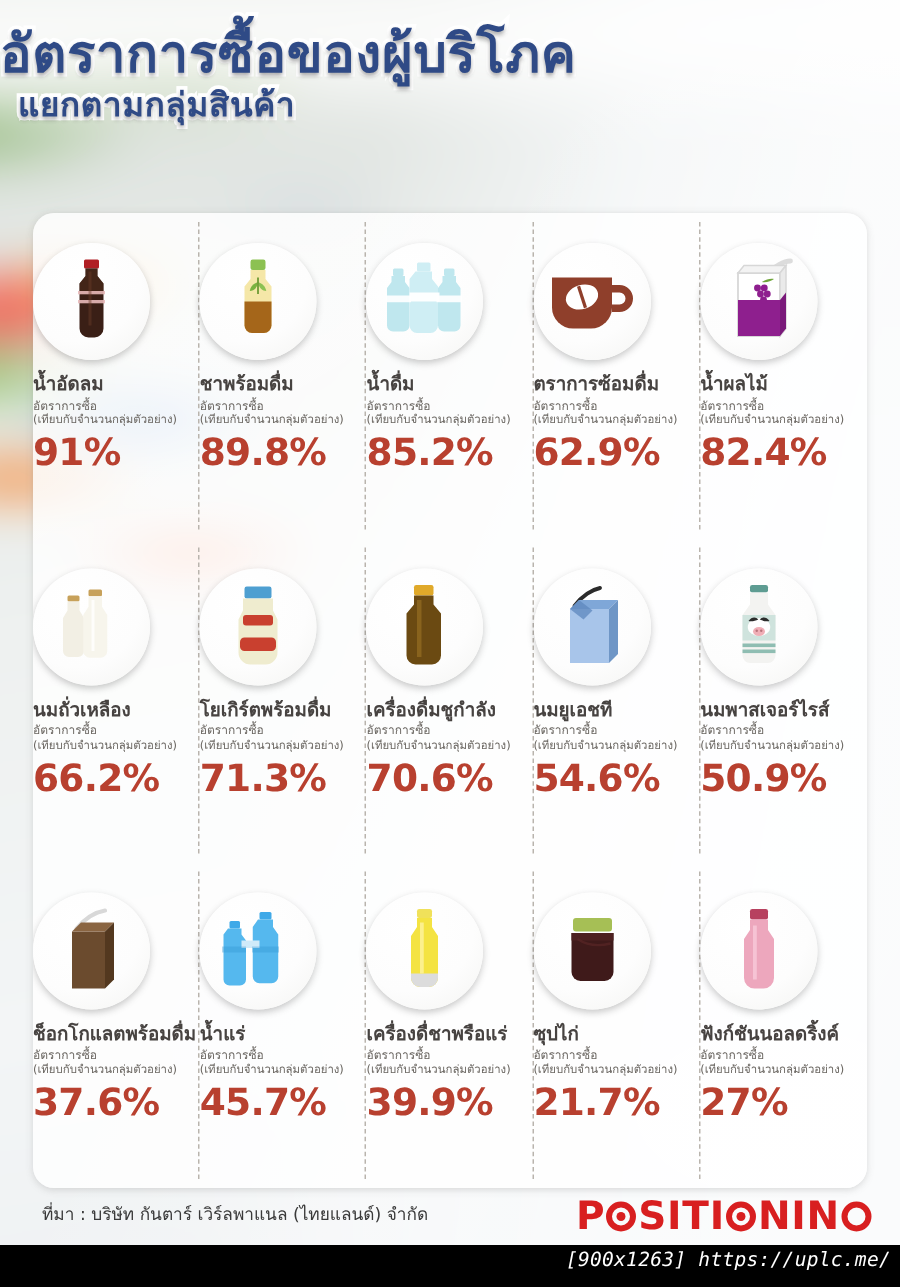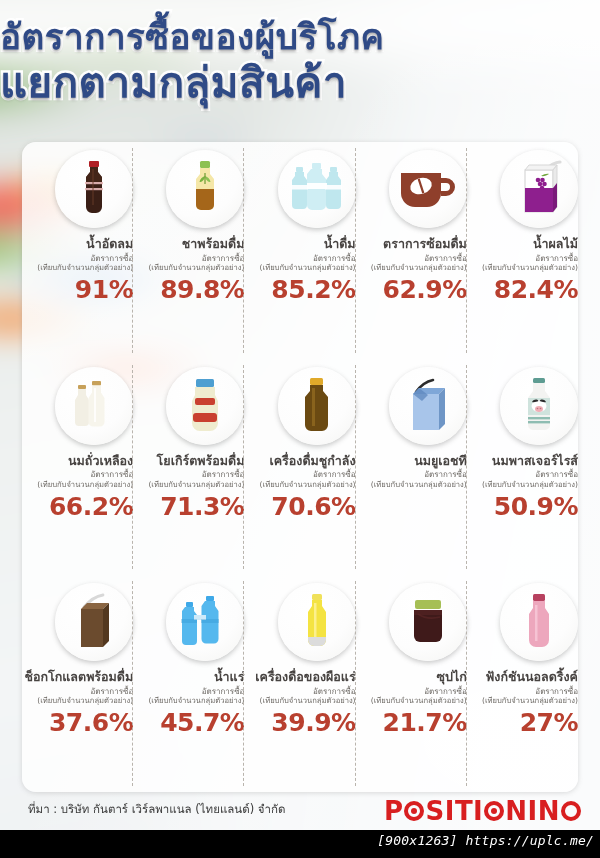--- a/index.html
+++ b/index.html
@@ -54,21 +54,21 @@
     font-family:"DejaVu Sans", sans-serif;
     font-weight:bold;
     color:#2f4a86;
     line-height:1.12;
     -webkit-text-stroke:5px #ffffff;
     paint-order:stroke fill;
     text-shadow:0 2px 3px rgba(60,60,60,.45);
     letter-spacing:.5px;
   }
   #title-1{ font-size:35px; }
-  #title-2{ font-size:42px; margin-top:2px; }
+  #title-2{ font-size:22px; margin-top:2px;margin-left:12px; }
 
   
   #panel{
     position:absolute;
     left:22px; top:142px; width:556px; height:650px;
     background:rgba(255,255,255,.80);
     border-radius:14px;
     box-shadow:0 1px 5px rgba(120,120,120,.25);
     z-index:4;
     overflow:hidden;
@@ -86,22 +86,22 @@
     display:grid;
     grid-template-columns:repeat(5,1fr);
     grid-template-rows:repeat(3,1fr);
     width:100%; height:100%;
   }
 
   .cell{
     position:relative;
     display:flex;
     flex-direction:column;
-    align-items:flex-end;
-    padding-top:8px;
+    align-items:flex-start;
+    padding-top:20px;
   }
   
   .cell:not(:nth-child(5n))::after{
     content:"";
     position:absolute; right:0; top:6px; bottom:6px;
     border-right:1px dashed #b9b4ad;
   }
 
   .ico-circle{
     width:78px; height:78px; border-radius:50%;
@@ -347,20 +347,21 @@
      <path d="M16 16C21 9 28 5 33 4" stroke="#2b2b2b" stroke-width="2.6" fill="none" stroke-linecap="round"></path>
      <path d="M13 18h26v36H13z" fill="#a8c5ea"></path>
      <path d="M13 18l6-6h26l-6 6z" fill="#7fa7d8"></path>
      <path d="M39 18l6-6v36l-6 6z" fill="#6f96c6"></path>
      <path d="M13 18l6-6 9 7-6 6z" fill="#5d87bd" opacity=".75"></path>
    </svg>
         </div>
         <div class="pname">นมยูเอชที</div>
         <div class="sub1">อัตราการซื้อ</div>
         <div class="sub2">(เทียบกับจำนวนกลุ่มตัวอย่าง)</div>
+        <div class="pct">54.6%</div>
       </div>
       <div class="cell">
         <div class="ico-circle">
           <svg width="46" height="62" viewBox="0 0 46 62">
      <rect x="17" y="3" width="12" height="5" rx="1.5" fill="#5e9c92"></rect>
      <path d="M17 8h12v8l5 7v27a5 5 0 0 1-5 5H17a5 5 0 0 1-5-5V23l5-7z" fill="#f3f3f1"></path>
      <rect x="12" y="23" width="22" height="17" fill="#cfe3dd"></rect>
      <ellipse cx="23" cy="31" rx="7.5" ry="6" fill="#ffffff"></ellipse>
      <path d="M16 27c2-3 5-3 6.5-1-2 1-4.5 1.5-6.5 1z" fill="#2c2c2c"></path>
      <path d="M30 27c-2-3-5-3-6.5-1 2 1 4.5 1.5 6.5 1z" fill="#2c2c2c"></path>
@@ -409,21 +410,21 @@
       </div>
       <div class="cell">
         <div class="ico-circle">
           <svg width="46" height="62" viewBox="0 0 46 62">
      <rect x="18" y="3" width="10" height="6" rx="1.5" fill="#f0e15a"></rect>
      <path d="M18 9h10v6l4 6v28a6 6 0 0 1-6 6h-6a6 6 0 0 1-6-6V21l4-6z" fill="#f4e342"></path>
      <path d="M14 46h18v3a6 6 0 0 1-6 6h-6a6 6 0 0 1-6-6z" fill="#dcdcdc"></path>
      <rect x="20" y="12" width="2.5" height="34" fill="#fdf29a" opacity=".85"></rect>
    </svg>
         </div>
-        <div class="pname">เครื่องดื่อของผือแร่</div>
+        <div class="pname">เครื่องดื่ชาพรือแร่</div>
         <div class="sub1">อัตราการซื้อ</div>
         <div class="sub2">(เทียบกับจำนวนกลุ่มตัวอย่าง)</div>
         <div class="pct">39.9%</div>
       </div>
       <div class="cell">
         <div class="ico-circle">
           <svg width="52" height="56" viewBox="0 0 52 56">
      <rect x="13" y="6" width="26" height="9" rx="2" fill="#a6bf55"></rect>
      <path d="M12 16h28v26a6 6 0 0 1-6 6H18a6 6 0 0 1-6-6z" fill="#3f1a1a"></path>
      <path d="M12 16h28v5H12z" fill="#4d2020"></path>

